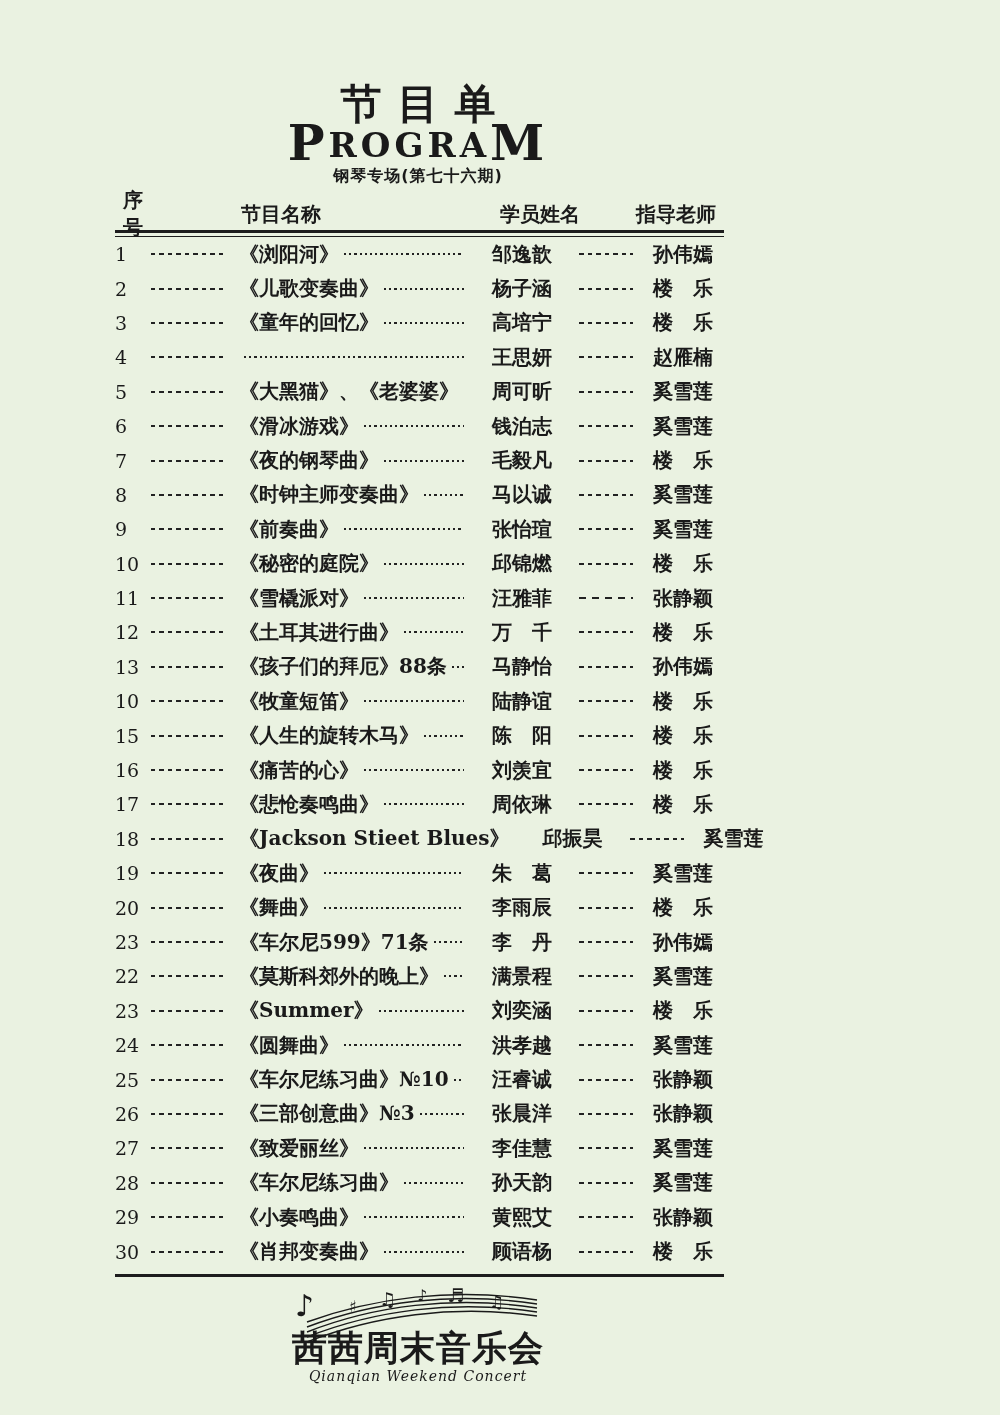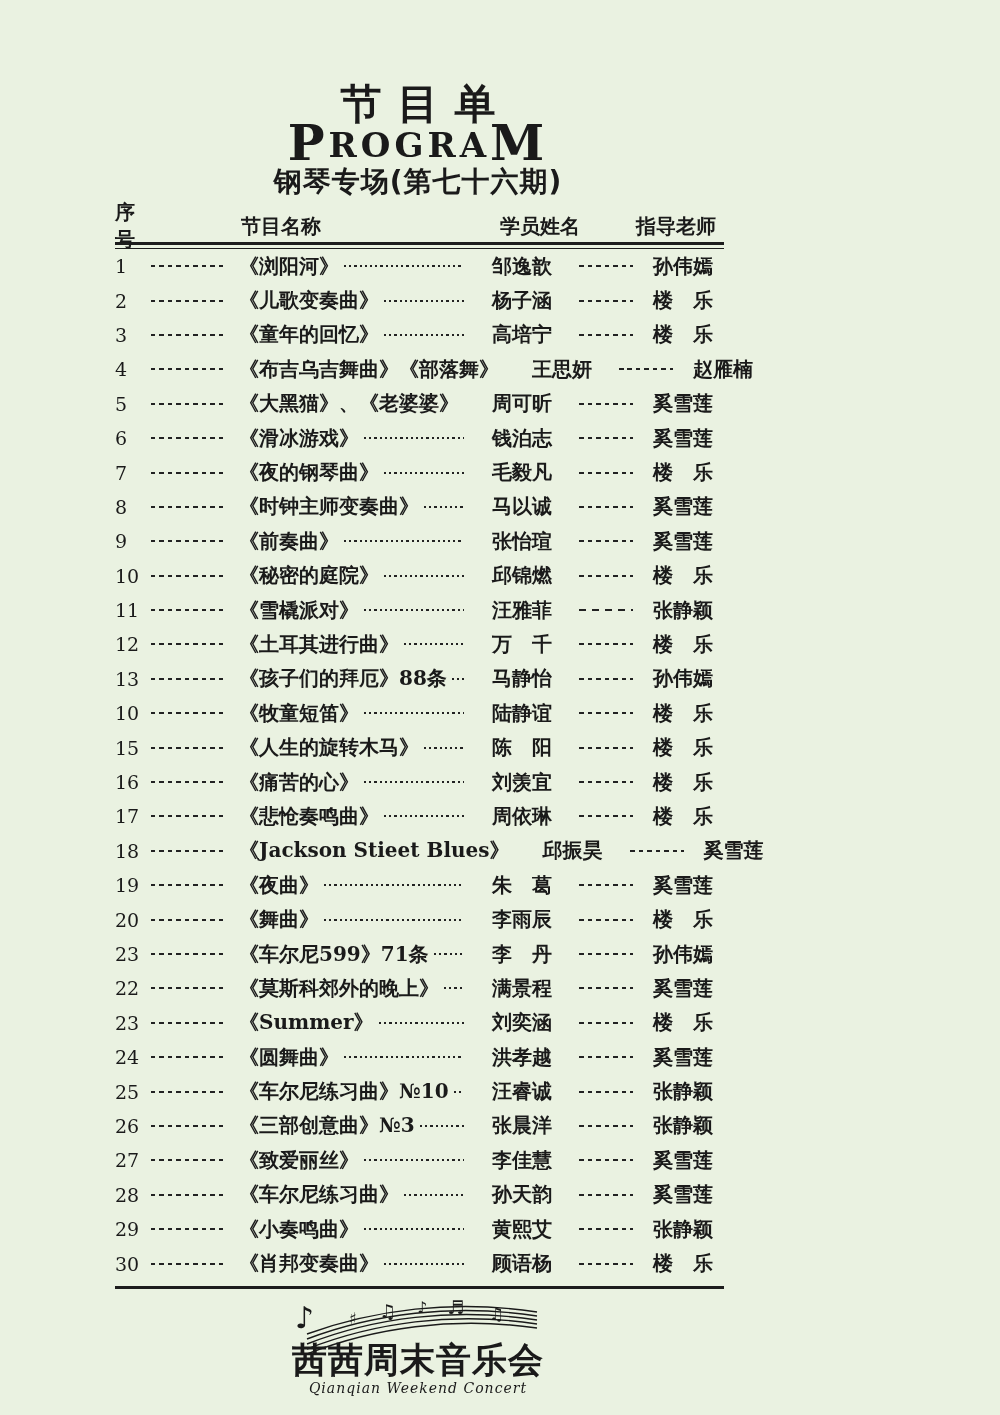--- a/index.html
+++ b/index.html
@@ -22,27 +22,27 @@
     font-family:"DejaVu Sans","Liberation Sans",sans-serif;
     font-weight:900;font-size:41px;letter-spacing:16px;margin-left:16px;
   }
   .title-en{
     font-family:"DejaVu Serif","Liberation Serif",serif;
     font-size:34px;letter-spacing:4px;margin-top:3px;font-weight:600;
   }
   .title-en .cap{font-size:49px;line-height:0;vertical-align:-3px;}
   .subtitle{
     font-family:"DejaVu Sans","Liberation Sans",sans-serif;
-    font-weight:700;font-size:28px;margin-top:6px;letter-spacing:1px;
+    font-weight:700;font-size:16px;margin-top:6px;letter-spacing:1px;
   }
 
   
   .table{margin:16px 112px 0 115px;}
   .t-head{display:flex;align-items:center;height:28px;font-size:20px;font-weight:700;}
-  .h-no{width:36px;flex:none;}
+  .h-no{width:36px;flex:none;text-align:center;}
   .h-gap{width:90px;flex:none;}
   .h-program{white-space:nowrap;}
   .h-flex{flex:1;}
   .h-student{width:112px;flex:none;text-align:center;}
   .h-gap2{width:40px;flex:none;}
   .h-teacher{width:88px;flex:none;text-align:left;}
 
   .double-rule{height:7px;border-top:3px solid #1d1d1d;border-bottom:1px solid #1d1d1d;margin-top:2px;}
   .bottom-rule{border-top:3px solid #1d1d1d;margin-top:5px;}
 
@@ -126,21 +126,20 @@
       <div class="c-title">《童年的回忆》</div>
       <div class="lead dots"></div>
       <div class="c-student">高培宁</div>
       <div class="d2 dashes"></div>
       <div class="c-teacher">楼　乐</div>
     </div>
 
     <div class="t-row">
       <div class="c-num">4</div>
       <div class="d1 dashes"></div>
-      <div class="c-title">《布吉乌吉舞曲》《部落舞》</div>
       <div class="lead dots"></div>
       <div class="c-student">王思妍</div>
       <div class="d2 dashes"></div>
       <div class="c-teacher">赵雁楠</div>
     </div>
 
     <div class="t-row">
       <div class="c-num">5</div>
       <div class="d1 dashes"></div>
       <div class="c-title">《大黑猫》、《老婆婆》</div>

